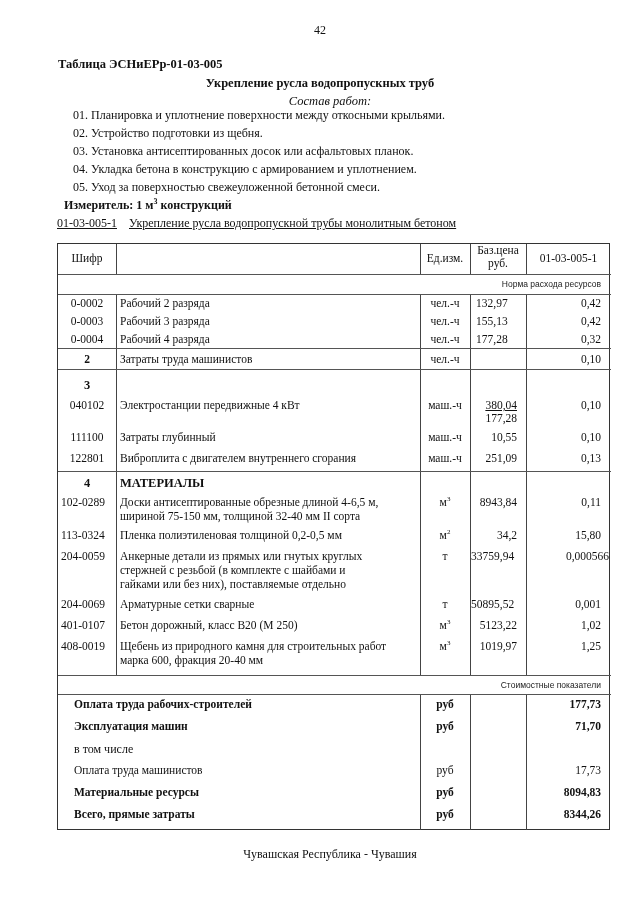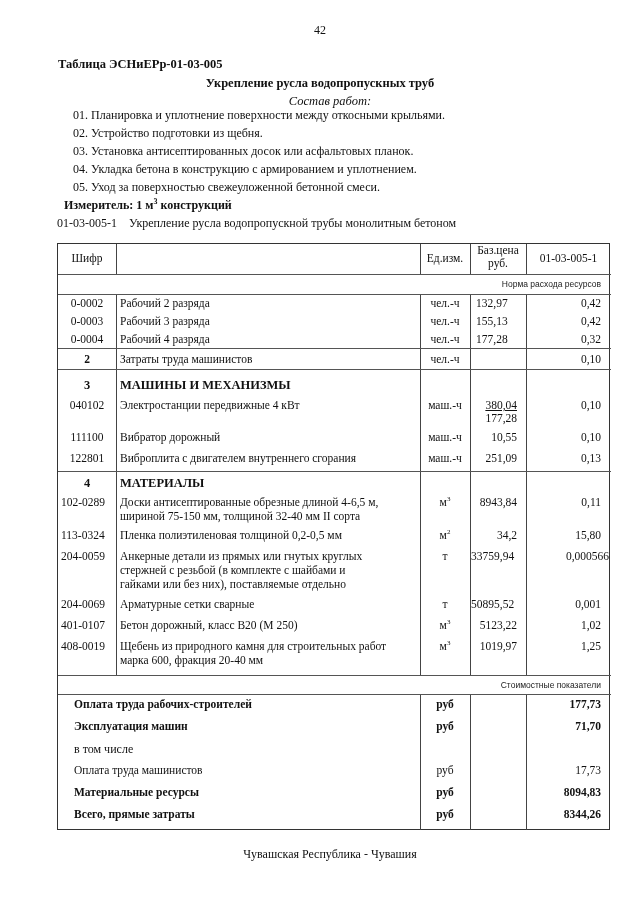--- a/index.html
+++ b/index.html
@@ -5,21 +5,21 @@
   html, body { margin: 0; padding: 0; background: #ffffff; }
   body { width: 640px; height: 905px; position: relative; font-family: "Liberation Serif", serif; color: #111; font-size: 12px; overflow: hidden; }
   .abs { position: absolute; white-space: nowrap; }
   .page-num { left: 0; width: 640px; text-align: center; top: 23px; font-size: 12px; }
   .table-id { left: 58px; top: 57px; font-weight: bold; font-size: 12.5px; }
   .title { left: 0; width: 800px; text-align: center; top: 76px; font-weight: bold; font-size: 12.5px; margin-left: -80px; }
   .subtitle { left: 0; width: 660px; text-align: center; top: 94px; font-style: italic; font-size: 12.5px; }
   .op { left: 73px; font-size: 12px; }
   .measure { left: 64px; top: 198px; font-weight: bold; font-size: 12px; }
   .measure sup { font-size: 8px; }
-  .norm-title { left: 57px; top: 216px; font-size: 12px; }
+  .norm-title { left: 57px; top: 216px; font-size: 12px; text-decoration: underline; }
   .norm-title .code { margin-right: 12px; }
 
   .tbl { position: absolute; left: 57px; top: 243px; width: 553px; height: 587px; border: 1px solid #333; box-sizing: border-box; }
   .vline { position: absolute; top: 0; width: 0; border-left: 1px solid #444; }
   .hline { position: absolute; left: 0; height: 0; border-top: 1px solid #555; }
   .cell { position: absolute; white-space: nowrap; font-size: 11.5px; }
   .hdr { font-size: 11.5px; text-align: center; }
   .small-sans { font-family: "Liberation Sans", sans-serif; font-size: 8.5px; color: #222; }
   .bold { font-weight: bold; }
   .r { text-align: right; }
@@ -100,33 +100,32 @@
   </div>
 
   <div>
     <div class="cell c bold" style="left:0; width:58px; top:109px">2</div>
     <div class="cell" style="left:62px; top:109px">Затраты труда машинистов</div>
     <div class="cell c" style="left:362px; width:50px; top:109px">чел.-ч</div>
     <div class="cell r" style="right:8px; top:109px">0,10</div>
   </div>
 
   <div class="cell c bold" style="left:0; width:58px; top:134px; font-size:12.5px">3</div>
-  <div class="cell bold" style="left:62px; top:134px; font-size:12.5px">МАШИНЫ И МЕХАНИЗМЫ</div>
 
   <div>
     <div class="cell c" style="left:0; width:58px; top:155px">040102</div>
     <div class="cell" style="left:62px; top:155px">Электростанции передвижные 4 кВт</div>
     <div class="cell c" style="left:362px; width:50px; top:155px">маш.-ч</div>
     <div class="cell r underline" style="right:92px; top:155px">380,04</div>
     <div class="cell r" style="right:92px; top:168px">177,28</div>
     <div class="cell r" style="right:8px; top:155px">0,10</div>
   </div>
   <div>
     <div class="cell c" style="left:0; width:58px; top:187px">111100</div>
-    <div class="cell" style="left:62px; top:187px">Вибратор дорожный</div>
+    <div class="cell" style="left:62px; top:187px">Затраты глубинный</div>
     <div class="cell c" style="left:362px; width:50px; top:187px">маш.-ч</div>
     <div class="cell r" style="right:92px; top:187px">10,55</div>
     <div class="cell r" style="right:8px; top:187px">0,10</div>
   </div>
   <div>
     <div class="cell c" style="left:0; width:58px; top:208px">122801</div>
     <div class="cell" style="left:62px; top:208px">Виброплита с двигателем внутреннего сгорания</div>
     <div class="cell c" style="left:362px; width:50px; top:208px">маш.-ч</div>
     <div class="cell r" style="right:92px; top:208px">251,09</div>
     <div class="cell r" style="right:8px; top:208px">0,13</div>

